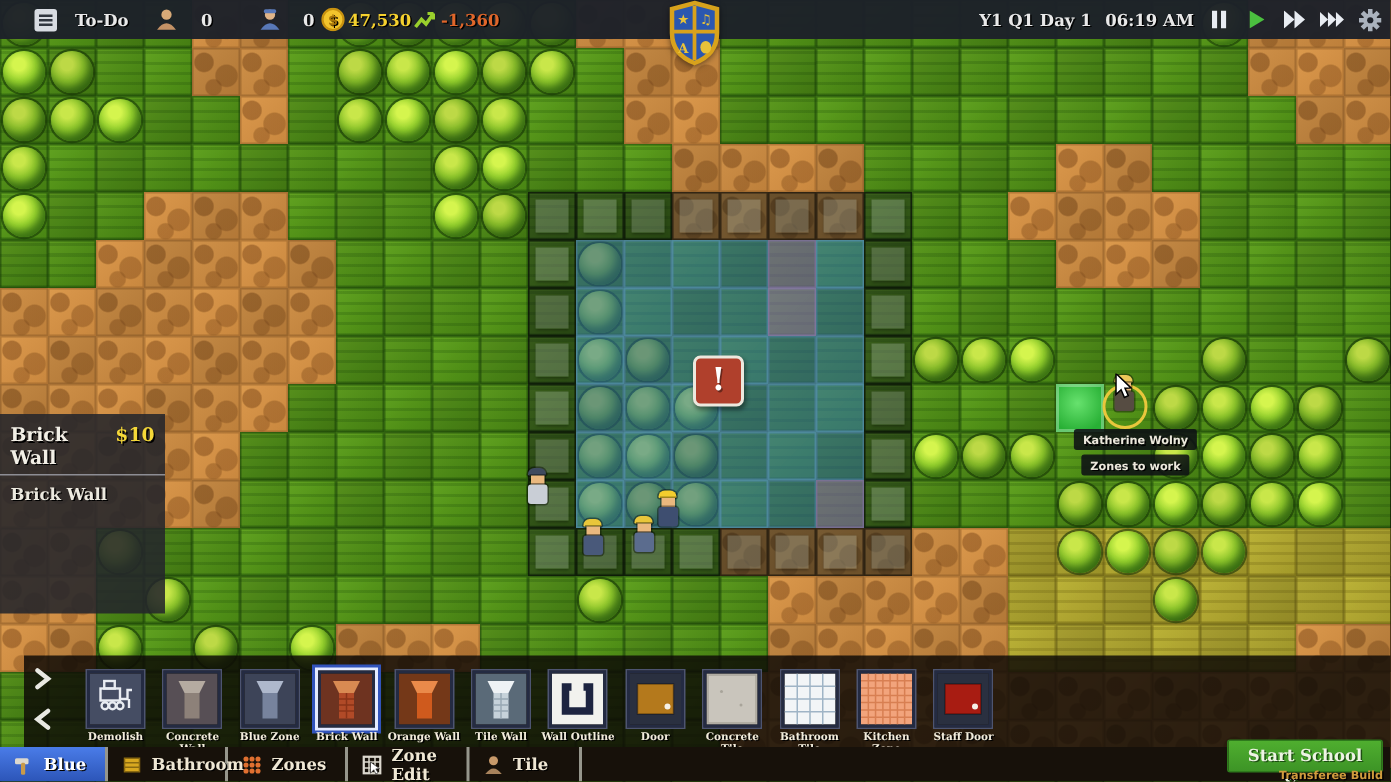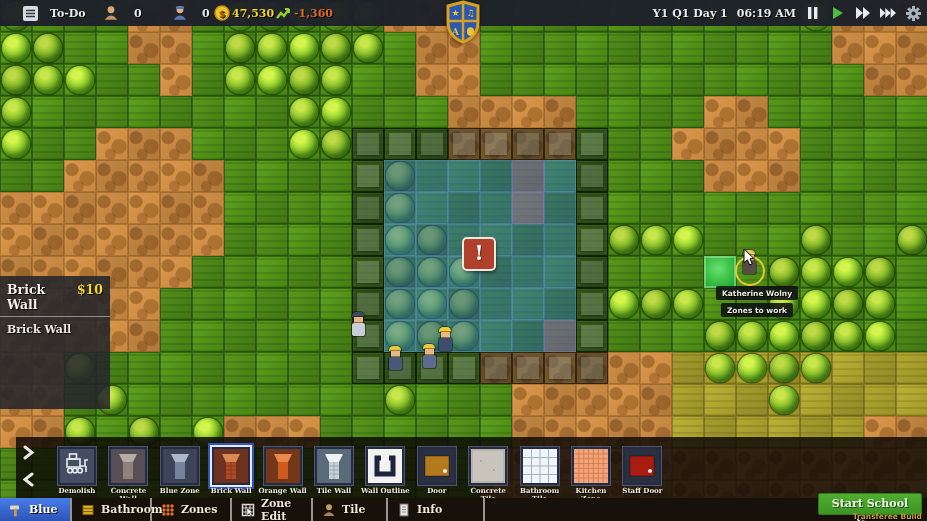--- a/index.html
+++ b/index.html
@@ -1141,29 +1141,20 @@
     </div>
     <div class="tab" style="width: 75px;">
       <span class="ticn">
         <svg width="14" height="14" viewBox="0 0 14 14">
           <circle cx="7" cy="4.2" r="3" fill="#c89a6a"></circle>
           <path d="M1.5 13 q5.5 -7.5 11 0 z" fill="#a8835c"></path>
         </svg>
       </span>
       <span>Tile</span>
     </div>
-    <div class="tab" style="width: 97px;">
-      <span class="ticn">
-        <svg width="14" height="14" viewBox="0 0 14 14">
-          <rect x="3" y="1" width="8" height="12" fill="#e8e6e0" stroke="#666"></rect>
-          <path d="M5 4h4M5 6.5h4M5 9h4" stroke="#888"></path>
-        </svg>
-      </span>
-      <span>Info</span>
-    </div>
   </div>
 
 <div id="startBtn">Start School Year</div>
 <div id="devBuild">Transferee Build</div>
 
 <div class="sel-tile" style="left: 704px; top: 256px; z-index: 2;"></div>
 <div class="warning" style="left: 462px; top: 237px;">!</div>
 <div class="worker" style="left: 350px; top: 312px;">
     <div class="hat" style="background:#3f4a5e"></div>
     <div class="face"></div>

